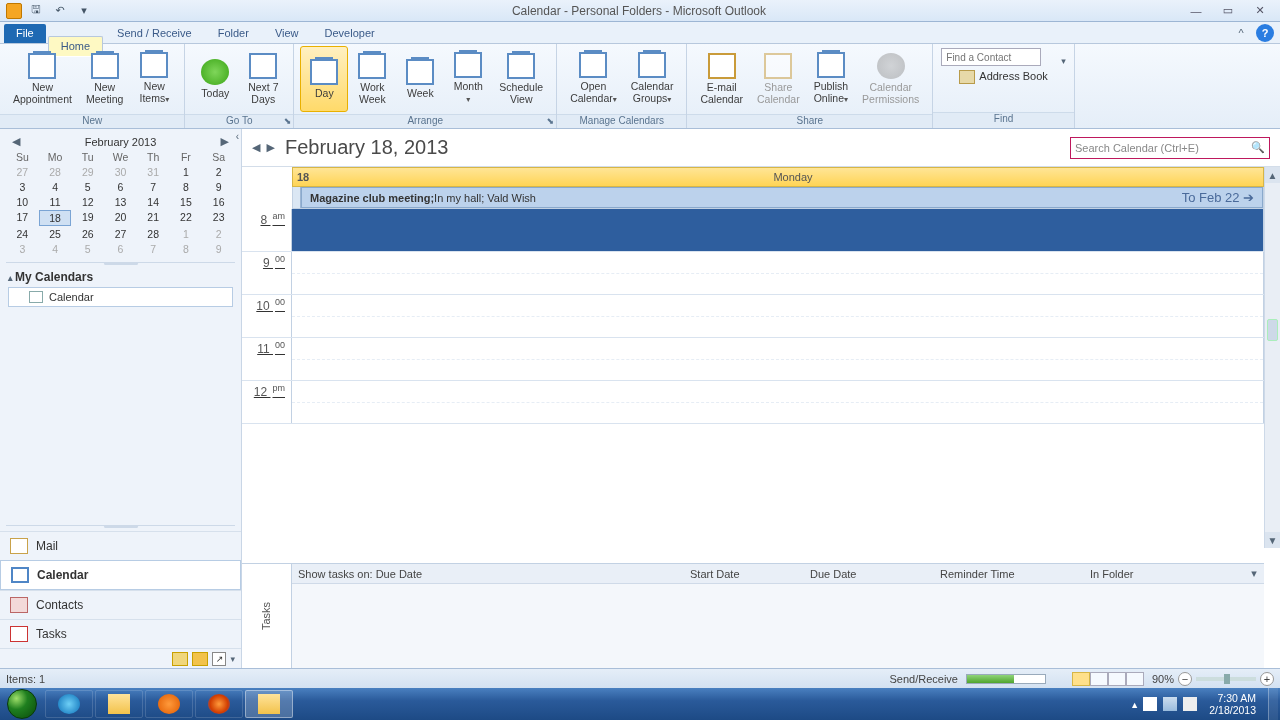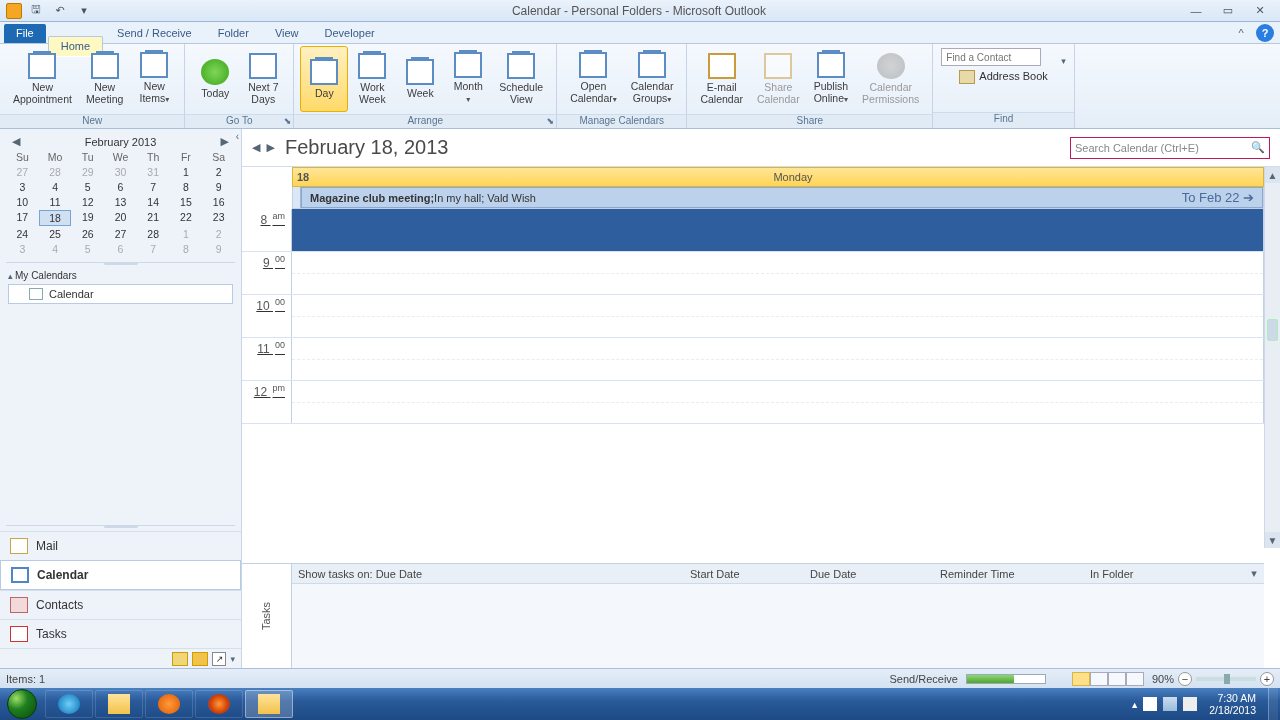--- a/index.html
+++ b/index.html
@@ -60,21 +60,21 @@
 .dn-head .arrow { color:#567; cursor:default; }
 .dn-grid { display:grid; grid-template-columns: repeat(7, 1fr); text-align:center; font-size:10.5px; gap:1px 0; }
 .dn-grid .dow { color:#666; padding:1px 0; }
 .dn-grid .d { padding:1px 0; color:#333; }
 .dn-grid .d.other { color:#aaa; }
 .dn-grid .d.today { border:1px solid #c08a00; background:#ffe9a8; }
 .dn-grid .d.sel { background:#cfe0f3; border:1px solid #7aa4d4; }
 .nav-divider { height:6px; border-top:1px solid #cdd9e8; margin:0 6px; position:relative; }
 .nav-divider::after { content:""; position:absolute; left:50%; top:-1px; width:34px; height:3px; background:#cdd9e8; border-radius:2px; transform:translateX(-50%); }
 .mycals { padding:2px 8px; }
-.mycals h4 { font-size:10px; color:#333; font-weight:normal; }
+.mycals h4 { font-size:12px; color:#333; font-weight:bold; }
 .mycals h4::before { content:"▴ "; color:#567; font-size:9px; }
 .mycals .item { padding:3px 6px 3px 20px; background:#fff; border:1px solid #b7cce4; margin-top:3px; font-size:11px; display:flex; align-items:center; gap:6px; }
 .mycals .item .ckico { width:14px; height:12px; border:1px solid #8aa; background:#fff; }
 
 .nav-bottom { margin-top:auto; }
 .nav-bottom .btn { display:flex; align-items:center; gap:8px; padding:6px 10px; border-top:1px solid #d6e0ec; font-size:12px; color:#333; }
 .nav-bottom .btn.active { background:#fff; border:1px solid #b7cce4; font-weight:bold; }
 .nav-bottom .ni { width:18px; height:16px; }
 .ni-mail { background:#fff; border:1px solid #c9a24a; }
 .ni-cal { background:#fff; border:2px solid #4f86c6; }

